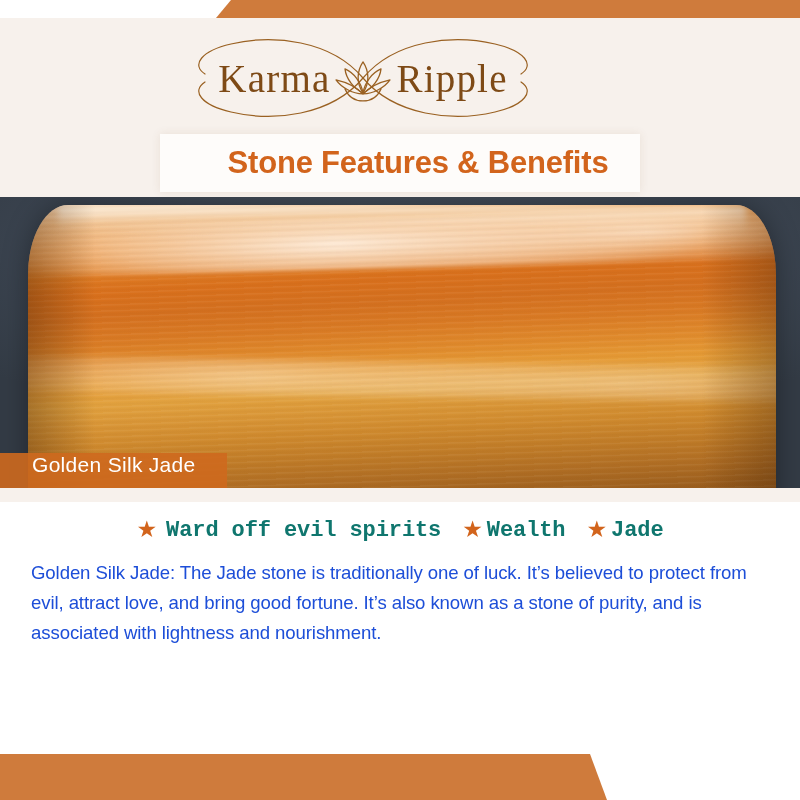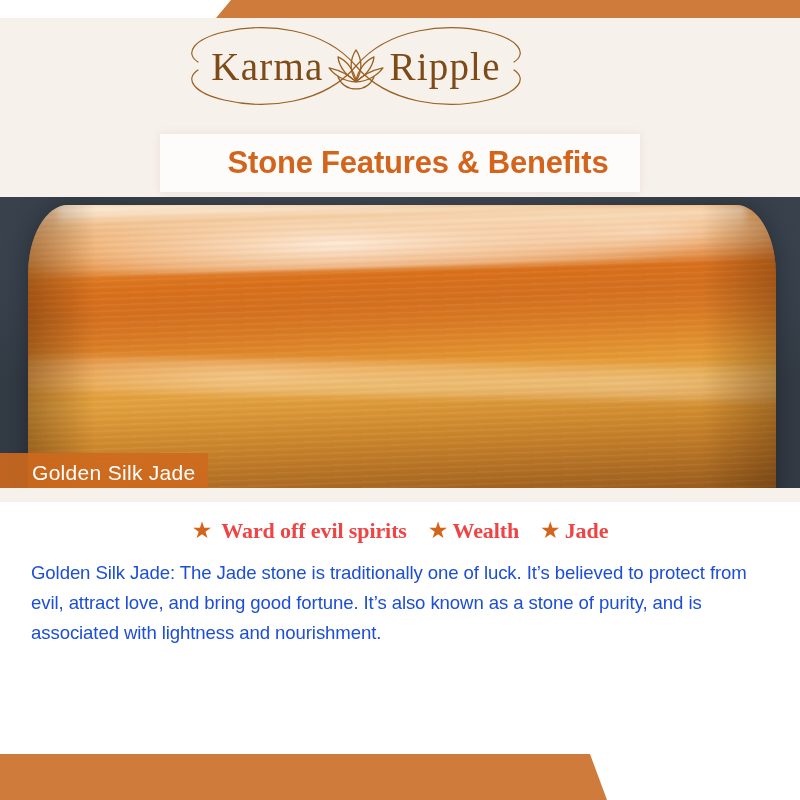--- a/index.html
+++ b/index.html
@@ -69,25 +69,25 @@
     left: 0; top: 18px;
     width: 800px;
     height: 736px;
     background: #f7f1ec;
     z-index: 7;
   }
 
   
   .brand {
     position: absolute;
-    left: 4px; top: 18px;
+    left: 11px; top: 18px;
     width: 704px; height: 108px;
     z-index: 9;
     display: flex;
-    align-items: flex-start;
+    align-items: flex-end;
     justify-content: center;
   }
   .brand-inner {
     position: relative;
     width: 420px; height: 96px;
     display: flex;
     align-items: center;
     justify-content: center;
   }
   .brand-swirl {
@@ -239,24 +239,24 @@
     background:
       linear-gradient(90deg, rgba(60,30,5,0.35) 0%, rgba(60,30,5,0) 9%),
       linear-gradient(270deg, rgba(60,30,5,0.32) 0%, rgba(60,30,5,0) 10%);
   }
 
   
   .stone-chip {
     position: absolute;
     left: 0; top: 256px;
     height: 40px;
-    padding: 0 12px 0 32px;
+    padding: 0 31px 0 32px;
     background: rgba(206, 105, 30, 0.90);
     display: flex;
-    align-items: center;
+    align-items: flex-start;
     z-index: 12;
   }
   .stone-chip-text {
     font-family: "Liberation Sans", sans-serif;
     font-size: 21px;
     color: #ffffff;
     letter-spacing: 0.3px;
     white-space: nowrap;
   }
 
@@ -293,24 +293,24 @@
   }
   .benefit.spaced { gap: 9px; }
   .benefit-star {
     font-size: 23px;
     line-height: 1;
     color: #d2641c;
     display: inline-block;
     transform: translateY(-1px);
   }
   .benefit-label {
-    font-family: Liberation Serif, serif;
+    font-family: Liberation Mono, monospace;
     font-weight: bold;
     font-size: 22px;
-    color: #ef4444;
+    color: #0f766e;
     letter-spacing: -0.1px;
   }
 
   
   .description {
     position: absolute;
     left: 31px; top: 70px;
     width: 745px;
     font-family: "Liberation Sans", sans-serif;
     font-size: 18.6px;

